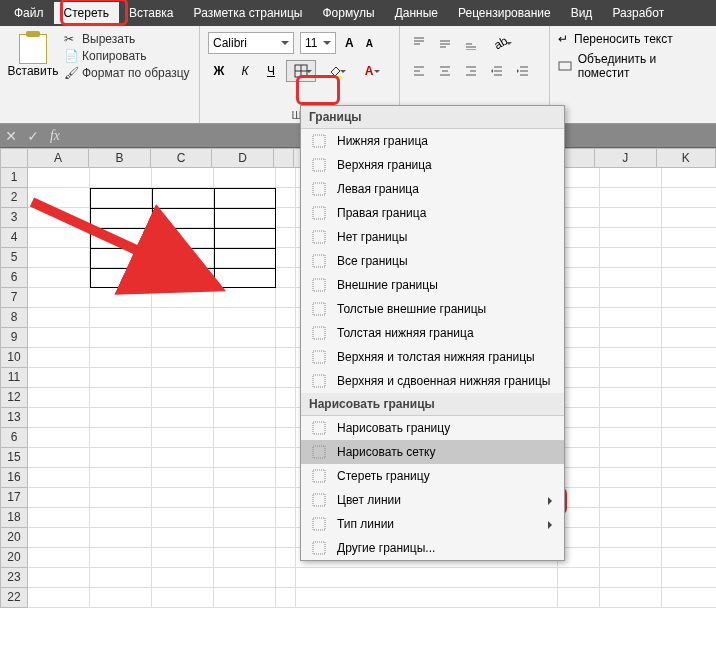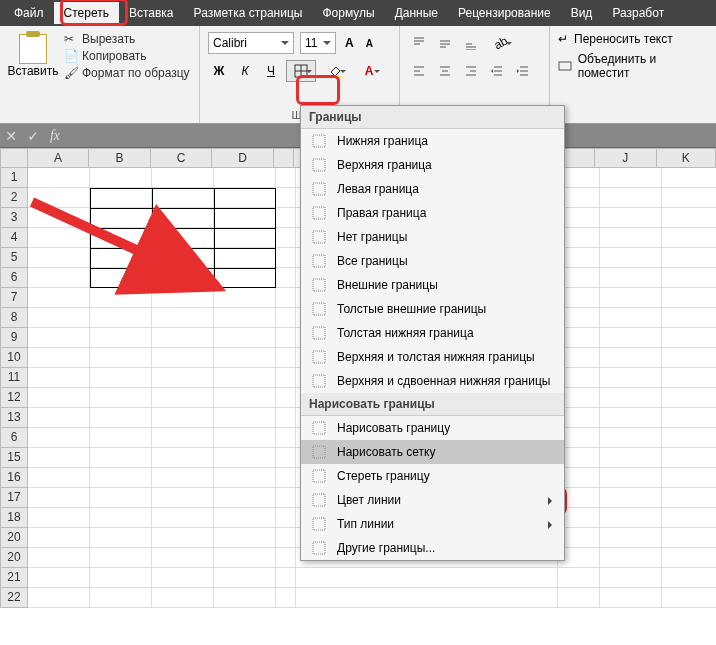--- a/index.html
+++ b/index.html
@@ -280,21 +280,21 @@
         <div class="rh">11</div>
         <div class="rh">12</div>
         <div class="rh">13</div>
         <div class="rh">6</div>
         <div class="rh">15</div>
         <div class="rh">16</div>
         <div class="rh">17</div>
         <div class="rh">18</div>
         <div class="rh">20</div>
         <div class="rh">20</div>
-        <div class="rh">21</div>
+        <div class="rh">23</div>
         <div class="rh">22</div>
       </div>
     <div class="cells" style="position: relative;">
         <div class="cell-row">
           <div class="cell" style="width: 62px;"></div>
           <div class="cell" style="width: 62px;"></div>
           <div class="cell" style="width: 62px;"></div>
           <div class="cell" style="width: 62px;"></div>
           <div class="cell" style="width: 20px;"></div>
           <div class="cell" style="width: 262px;"></div>

